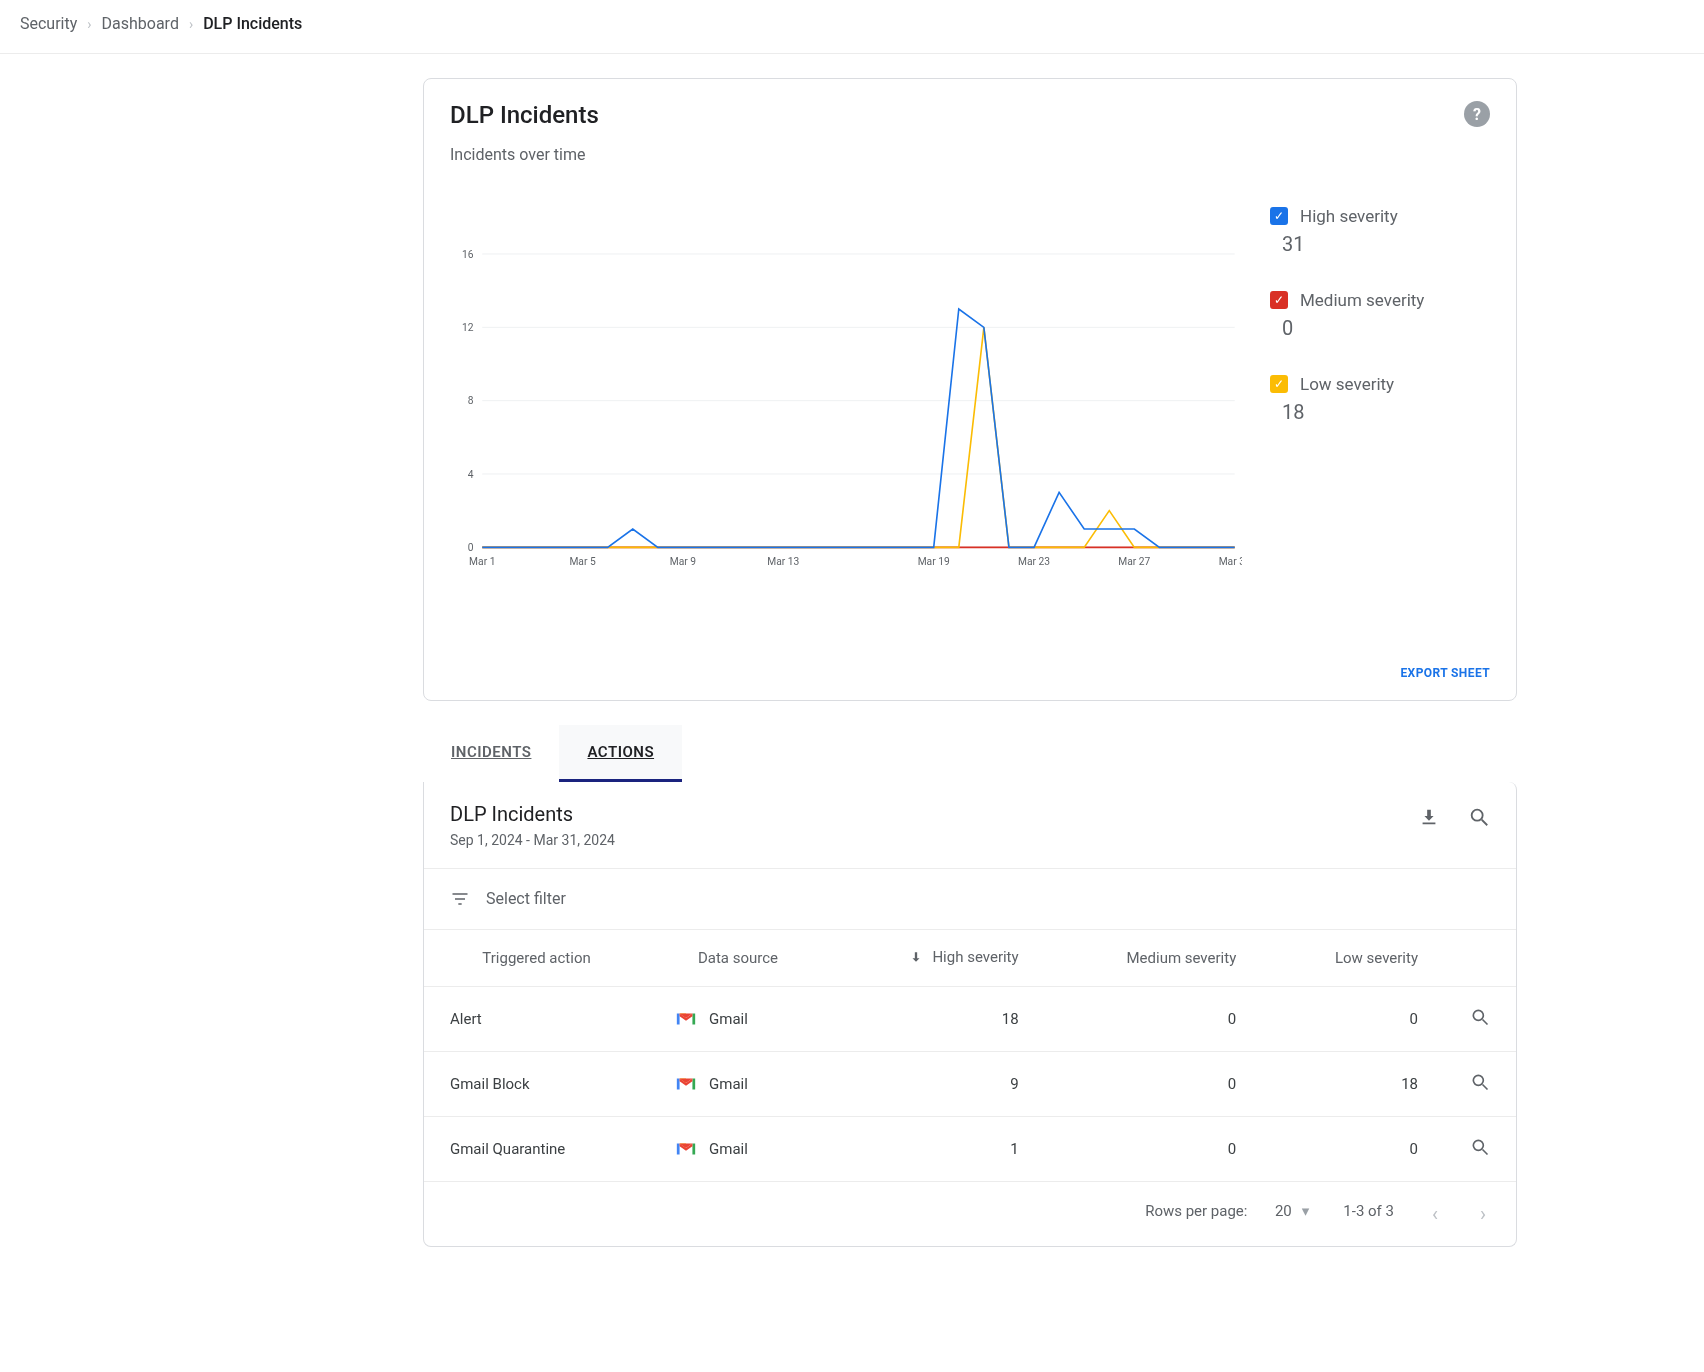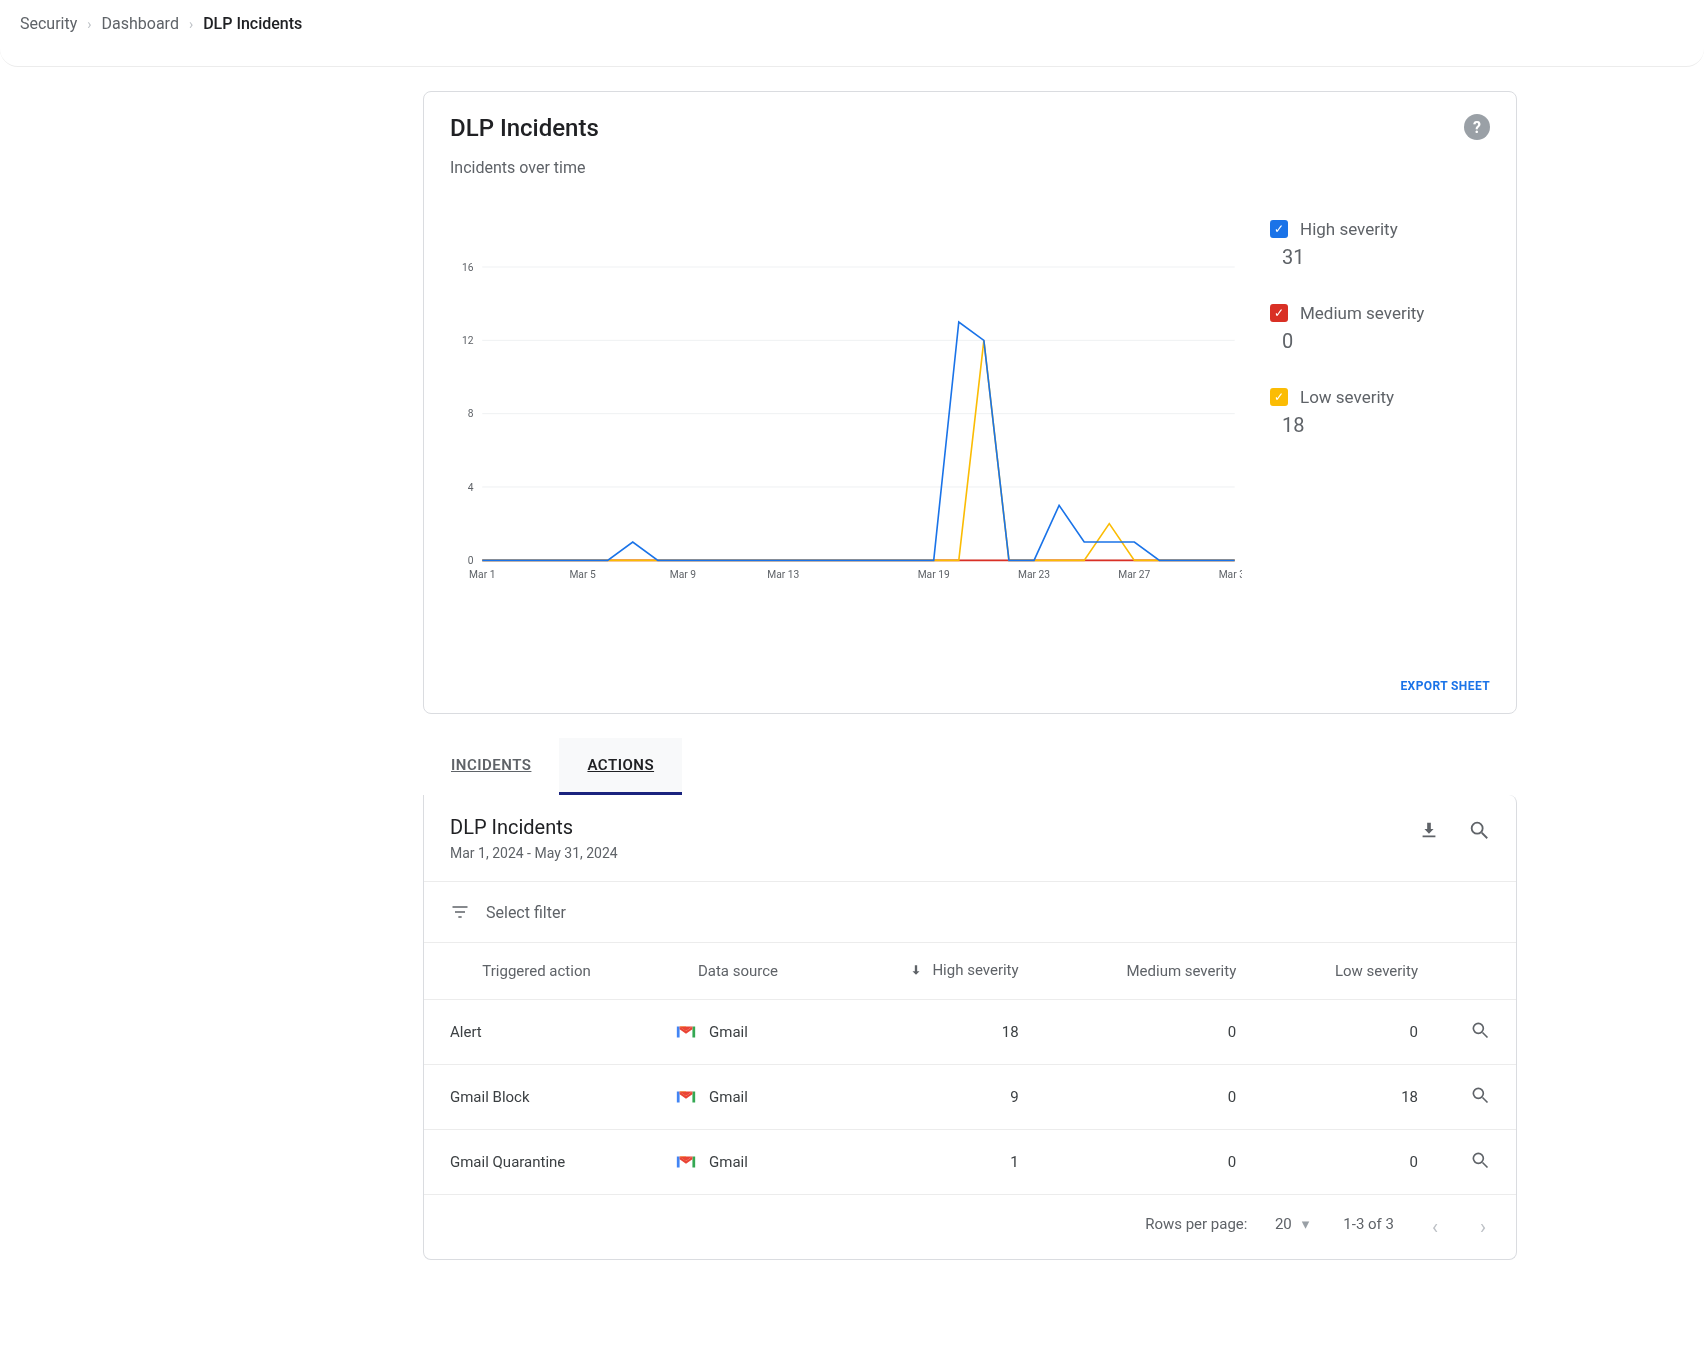--- a/index.html
+++ b/index.html
@@ -17,25 +17,24 @@
   body{
     margin:0;
     background:#fff;
     font-family:Roboto,"Helvetica Neue",Arial,sans-serif;
     color:var(--text);
     font-size:14px;
   }
   
   .crumbs{
     display:flex;align-items:center;gap:10px;
-    padding:14px 20px 33px;
+    padding:14px 20px 20px;
     border-bottom:1px solid #ececec;
     color:var(--muted);
     font-size:16px;
-    border-radius:18px;
   }
   .crumbs .sep{color:#bdc1c6;font-size:14px}
   .crumbs .current{font-weight:500;color:#202124}
   .stage{
     max-width:1370px;margin:0 auto;padding:0 20px 60px;
   }
   
   .card{
     background:#fff;border:1px solid var(--border);border-radius:8px;
     margin:24px 0 24px 236px; 
@@ -85,21 +84,21 @@
   }
   .thead{
     display:flex;justify-content:space-between;align-items:flex-start;
     padding:20px 26px;border-bottom:1px solid #ececec;
   }
   .thead .ttl{font-size:20px;color:#202124;font-weight:400}
   .thead .rng{color:var(--muted);font-size:14px;margin-top:6px}
   .thead .icons{display:flex;gap:28px;color:var(--muted);padding-top:4px}
   .icon-btn{cursor:pointer;display:inline-flex}
   .filter{
-    display:flex;align-items:center;gap:16px;color:var(--muted);
+    display:flex;gap:16px;color:var(--muted);
     padding:20px 26px;border-bottom:1px solid #ececec;font-size:16px;cursor:pointer;
   }
   table{width:100%;border-collapse:collapse}
   thead th{
     text-align:center;color:var(--muted);font-weight:400;font-size:15px;
     padding:18px 26px;border-bottom:1px solid #ececec;white-space:nowrap;
   }
   thead th.num{text-align:right}
   tbody td{
     padding:20px 26px;border-bottom:1px solid #ececec;font-size:15px;color:#3c4043;margin-top:28px;
@@ -197,21 +196,21 @@
 
   <div class="tabs" id="tabs">
       <div class="tab ">INCIDENTS</div>
       <div class="tab active">ACTIONS</div>
     </div>
 
   <div class="tcard">
     <div class="thead">
       <div>
         <div class="ttl">DLP Incidents</div>
-        <div class="rng">Mar 1, 2024 - May 31, 2024</div>
+        <div class="rng">Sep 1, 2024 - Mar 31, 2024</div>
       </div>
       <div class="icons">
         <span class="icon-btn">
           <svg width="22" height="22" viewBox="0 0 24 24" fill="#5f6368">
               <path d="M5 20h14v-2H5v2zm7-4 5-5h-3V4h-4v7H7l5 5z"></path>
             </svg>
         </span>
         <span class="icon-btn">
           <svg width="22" height="22" viewBox="0 0 24 24" fill="none" stroke="#5f6368" stroke-width="2">
               <circle cx="10" cy="10" r="6"></circle>

